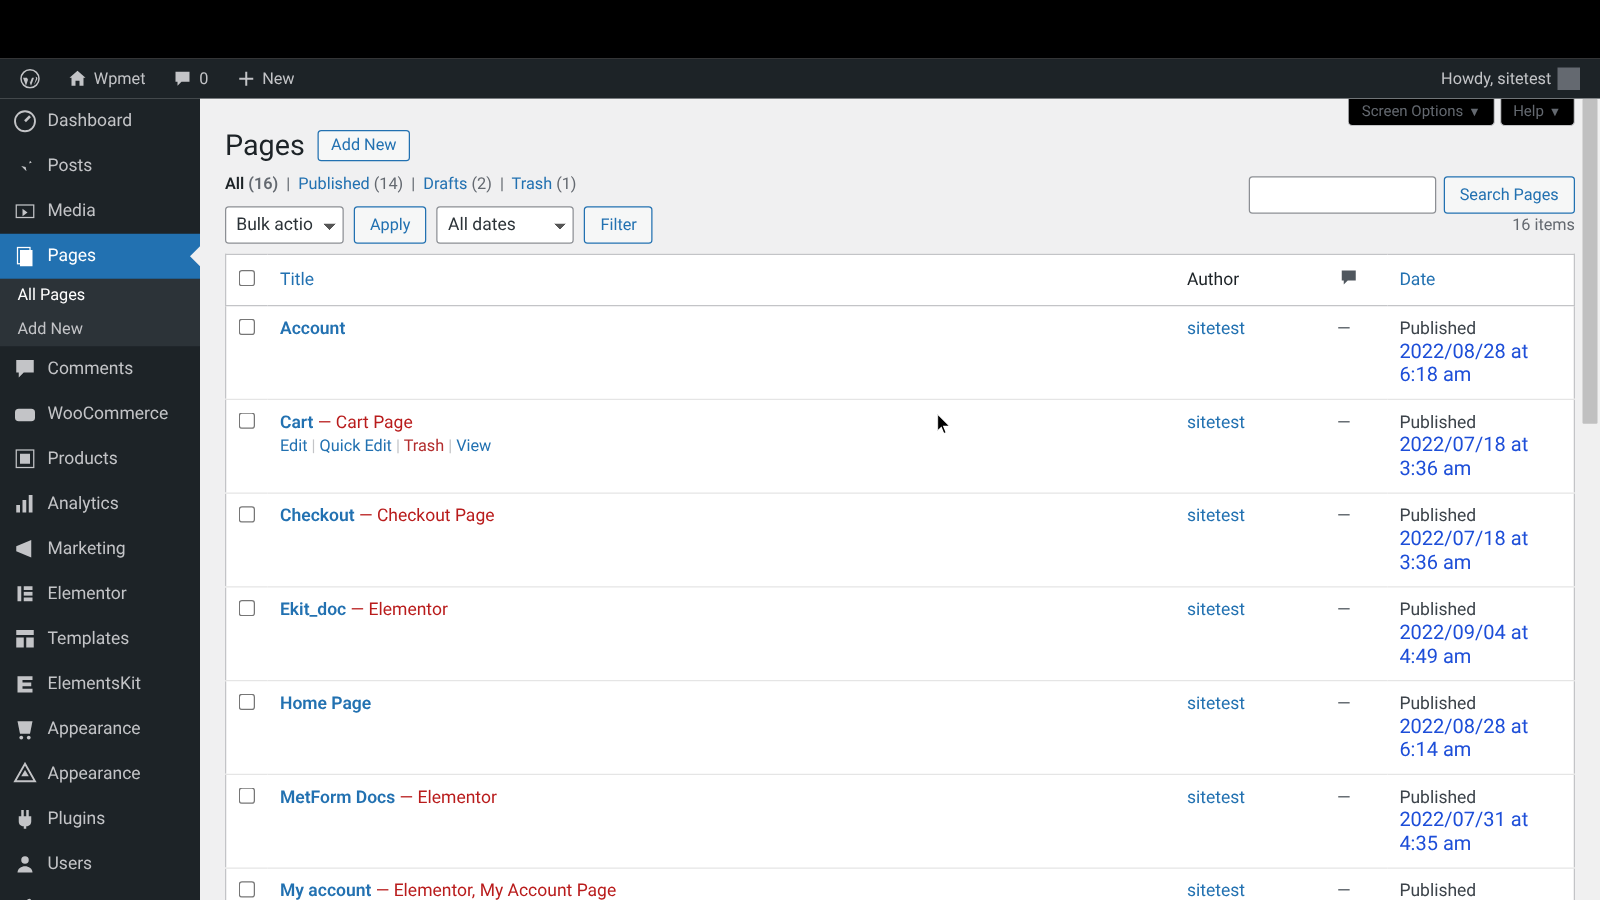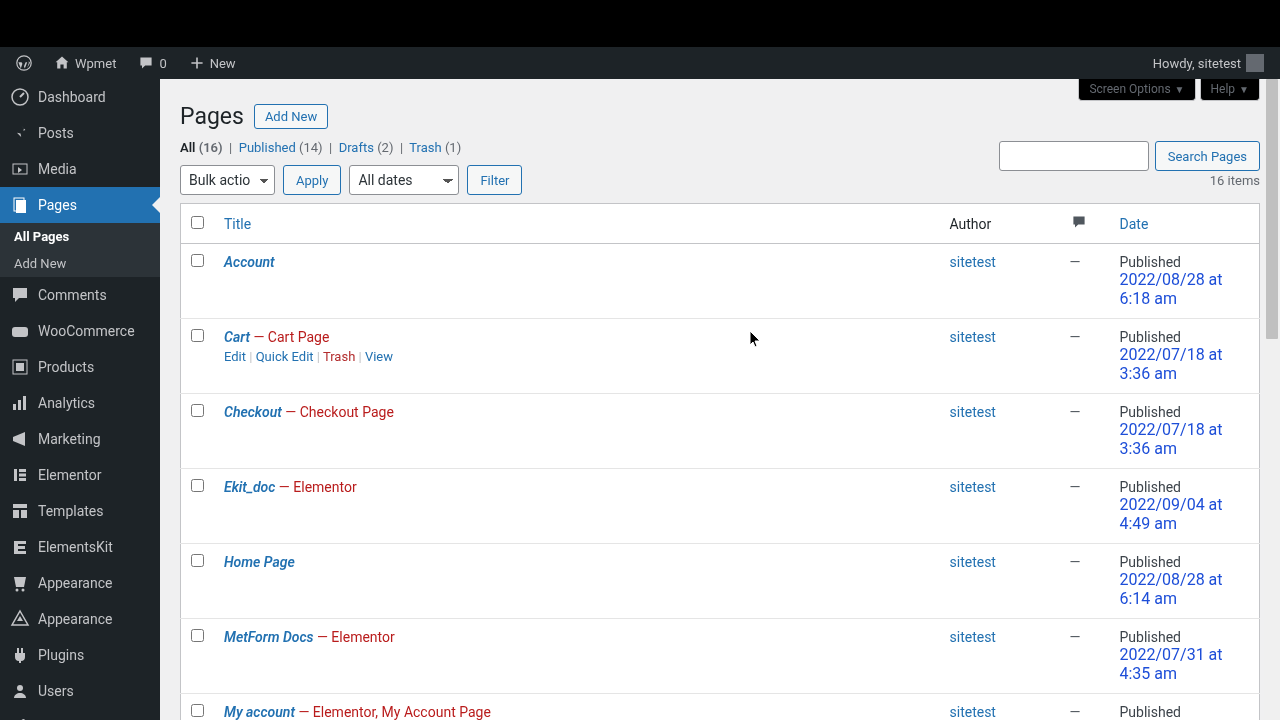--- a/index.html
+++ b/index.html
@@ -15,21 +15,21 @@
 .ab-icon { display: inline-flex; width: 16px; height: 16px; align-items: center; justify-content: center; }
 
 
 .admin-sidebar { position: absolute; top: 32px; left: 0; bottom: 0; width: 160px; background: #1d2327; color: #c3c4c7; font-size: 14px; overflow: hidden; }
 .menu-item { display: flex; align-items: center; gap: 8px; padding: 8px 10px; cursor: pointer; color: #c3c4c7; }
 .menu-item.current { background: #2271b1; color: #fff; position: relative; }
 .menu-item.current::after { content: ''; position: absolute; right: 0; top: 50%; transform: translateY(-50%); border: 8px solid transparent; border-right-color: #f0f0f1; }
 .menu-icon { width: 20px; height: 20px; display: inline-flex; align-items: center; justify-content: center; fill: currentColor; }
 .submenu { background: #2c3338; }
 .submenu-item { padding: 6px 10px 6px 14px; font-size: 13px; cursor: pointer; color: #c3c4c7; }
-.submenu-item.current { color: #fff; font-weight: 700; }
+.submenu-item.current { color: #fff; font-weight: 400; }
 
 
 .wpbody { position: absolute; top: 32px; left: 160px; right: 0; bottom: 0; background: #f0f0f1; overflow: hidden; }
 .screen-meta { position: absolute; top: 0; right: 20px; display: flex; gap: 4px; }
 .screen-meta-btn { background: #000000; border: 1px solid #c3c4c7; border-top: none; padding: 3px 10px 4px; font-size: 12px; color: #646970; cursor: pointer; border-radius: 0 0 4px 4px; }
 .screen-meta-btn .arrow { margin-left: 4px; font-size: 10px; }
 
 .wrap { padding: 10px 20px 0 20px; }
 .heading-row { display: flex; align-items: center; gap: 10px; margin: 14px 0 10px; }
 .wp-heading { font-size: 23px; font-weight: 400; color: #1d2327; }
@@ -53,21 +53,21 @@
 table.wp-list { width: 100%; border-collapse: collapse; background: #fff; border: 1px solid #c3c4c7; }
 .wp-list th { text-align: left; font-weight: 400; font-size: 14px; color: #2271b1; padding: 10px; border-bottom: 1px solid #c3c4c7; }
 .wp-list th.manage-col { color: #1d2327; }
 .wp-list th.cb-col, .wp-list td.cb-col { width: 30px; text-align: center; }
 .wp-list th.comments-col, .wp-list td.comments-col { width: 50px; text-align: left; color: #50575e; }
 .wp-list th.author-col, .wp-list td.author-col { width: 120px; }
 .wp-list th.date-col, .wp-list td.date-col { width: 150px; }
 .wp-list tbody tr { border-bottom: 1px solid #e5e5e5; }
 .wp-list td { padding: 10px; font-size: 14px; vertical-align: top; color: #50575e; }
 .wp-list td a { color: #2271b1; text-decoration: none; }
-.row-title { font-weight: 600; font-size: 14px; font-style: italic; }
+.row-title { font-weight: 600; font-size: 14px; }
 .row-title a { color: #2271b1; }
 .row-suffix { color: #b91c1c; font-weight: 400; }
 .row-actions { font-size: 13px; color: #c3c4c7; margin-top: 4px; }
 .row-actions a { color: #2271b1; }
 .row-actions .trash a { color: #b32d2e; }
 .date-col .status { color: #3c434a; }
 .date-col .dt { color: #1d4ed8; font-size: 16px; }
 
 .comment-bubble { width: 18px; height: 16px; fill: #50575e; }
 

